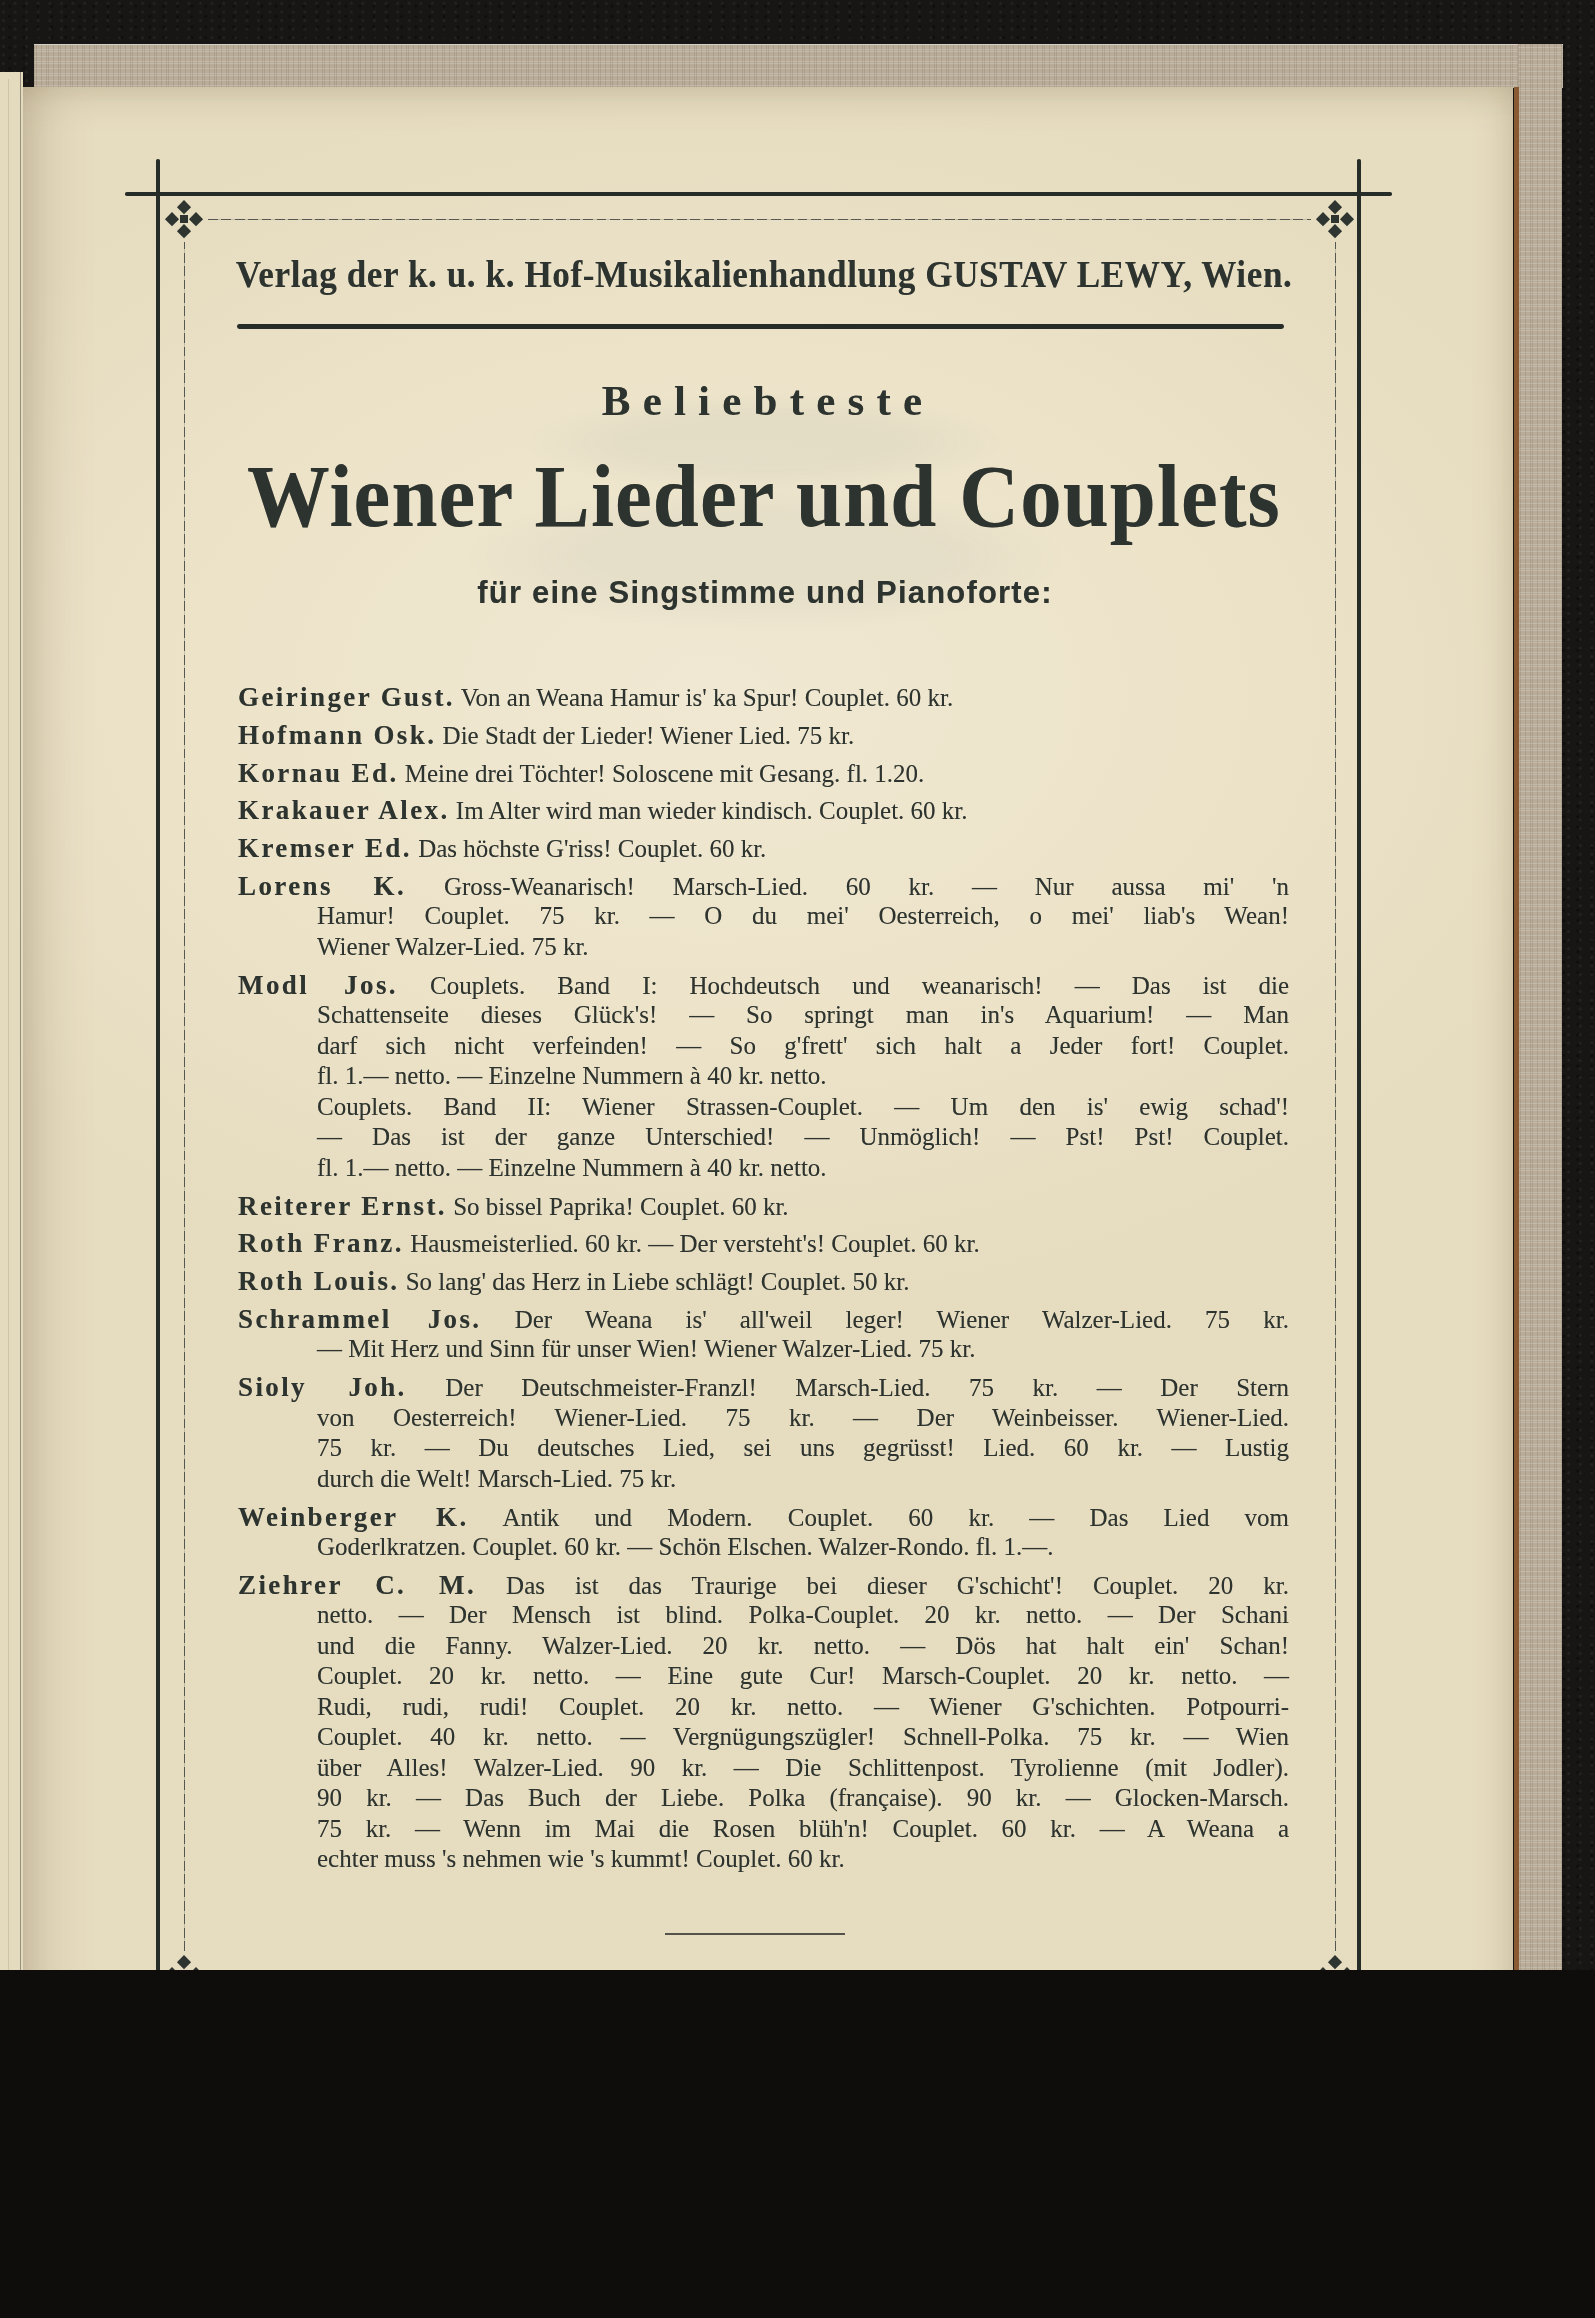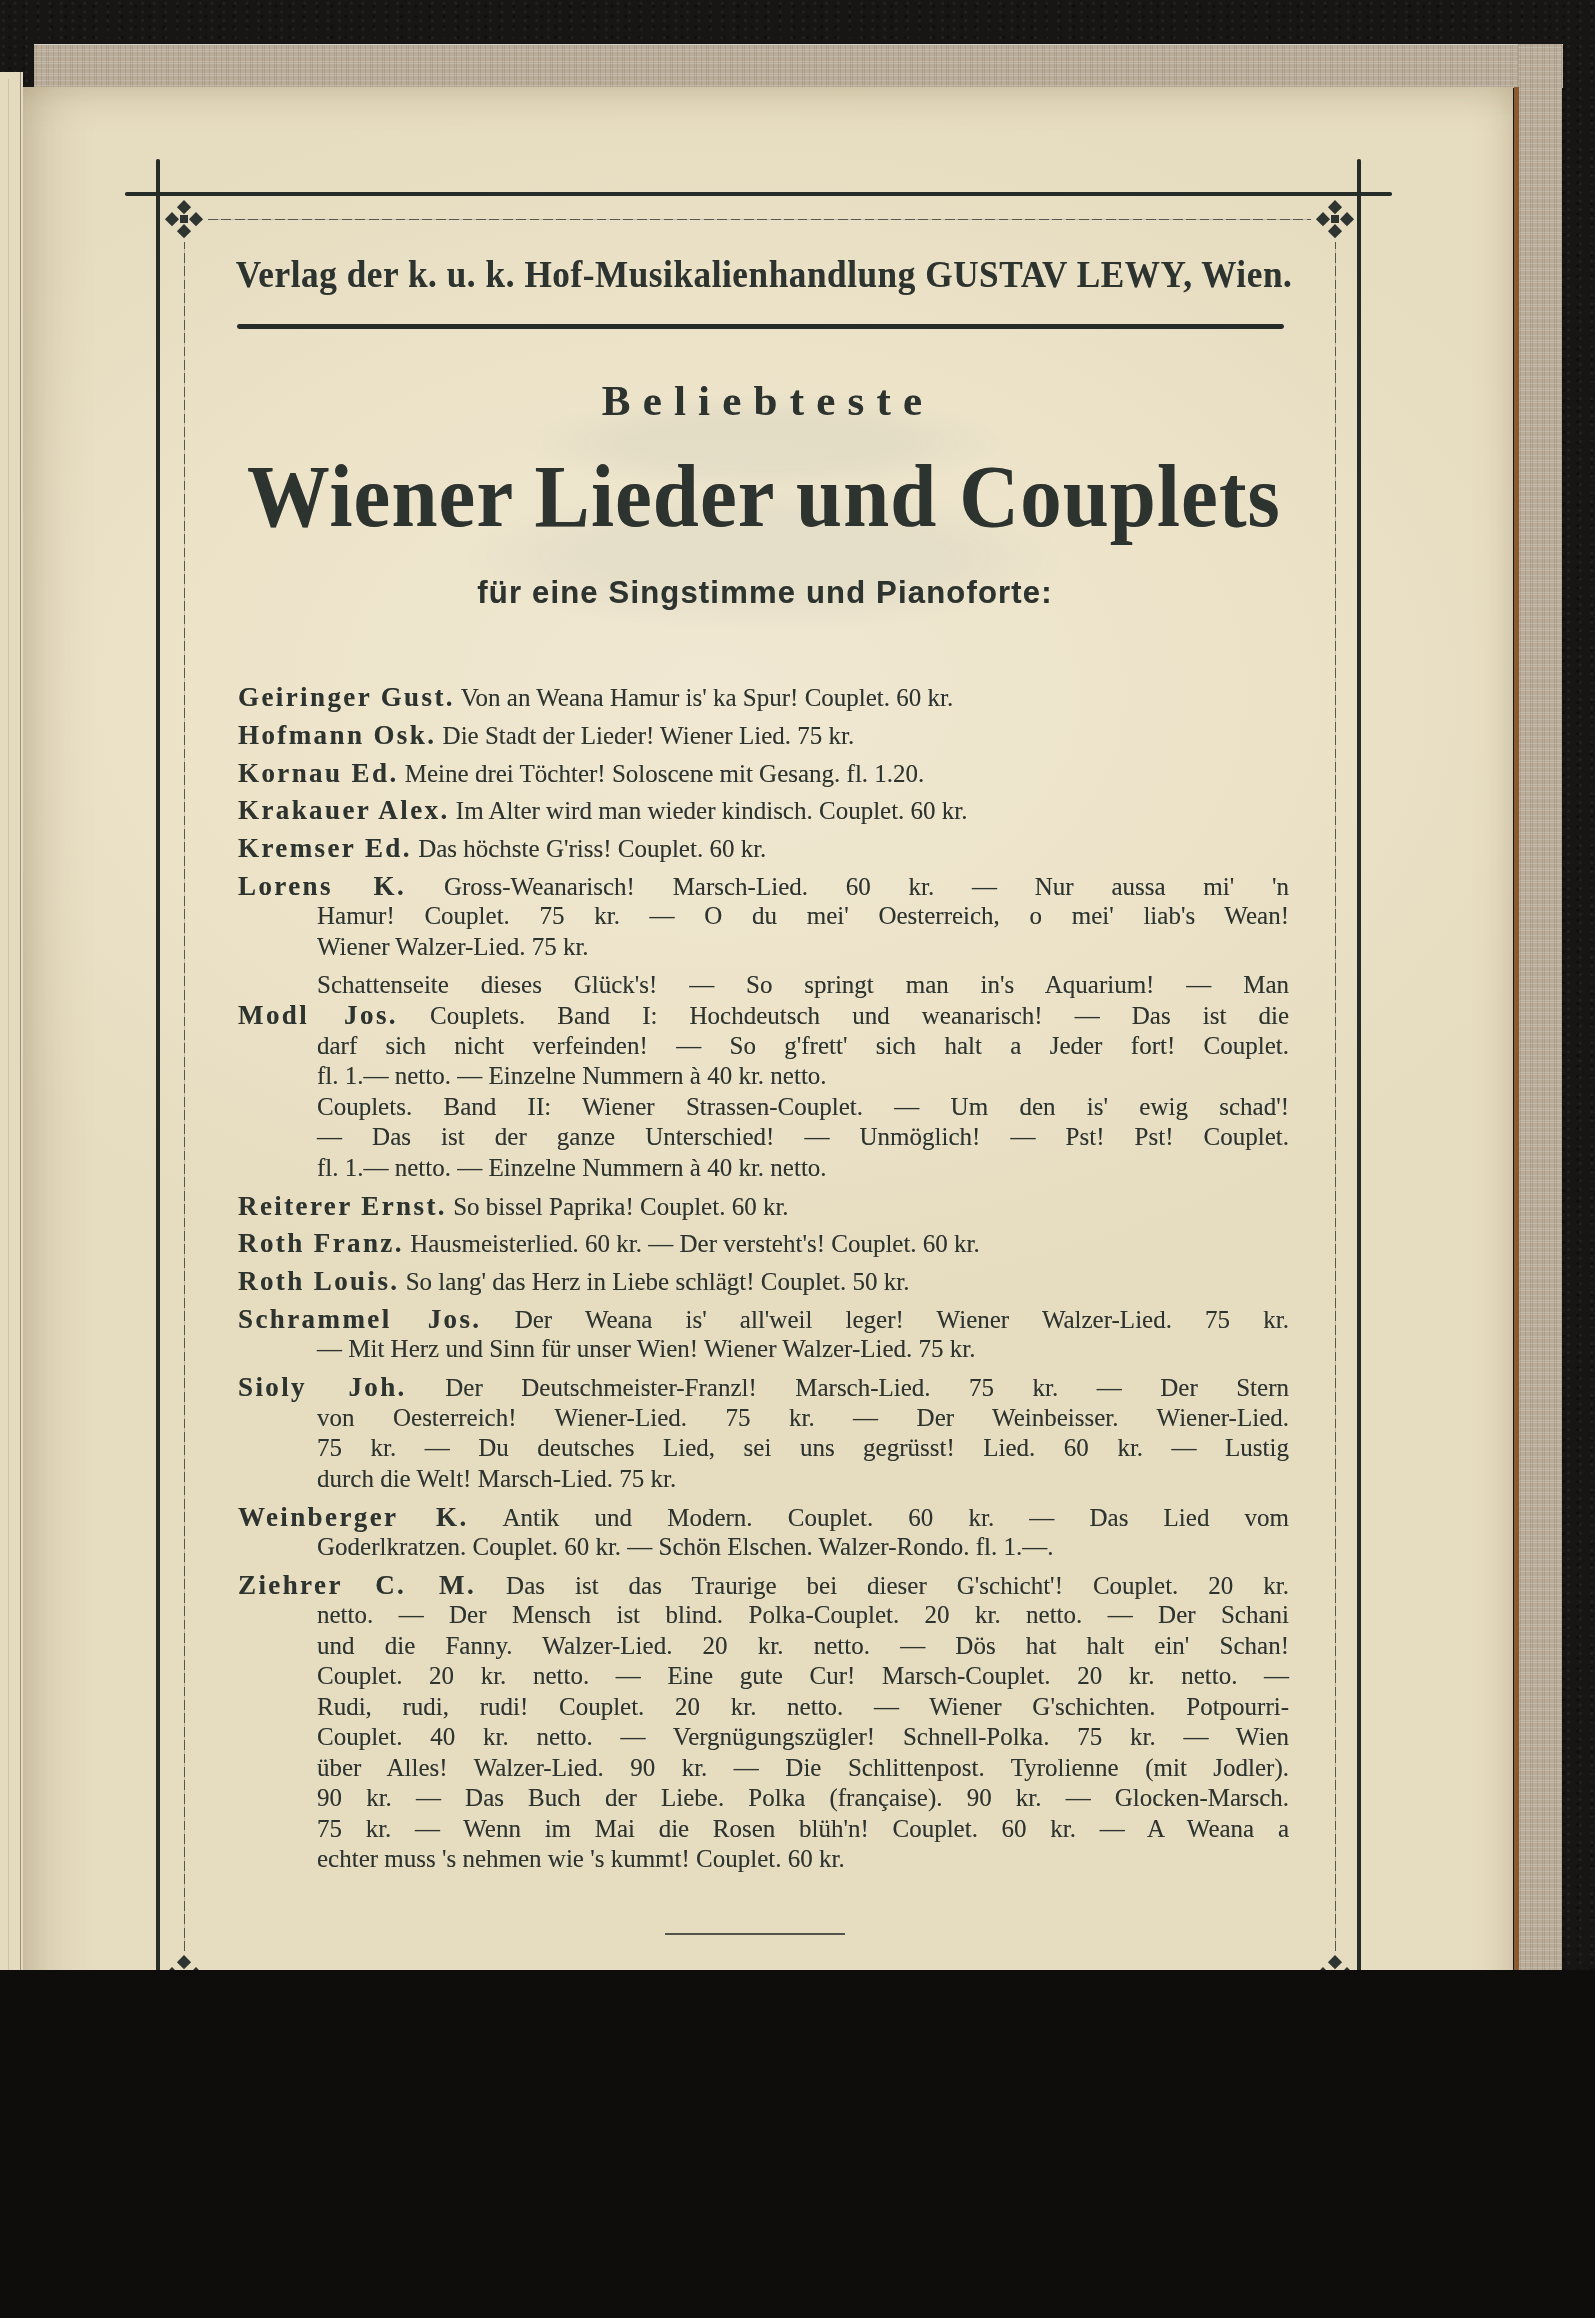--- a/index.html
+++ b/index.html
@@ -141,22 +141,22 @@
       </div>
       <div class="entry">
         <div class="line plain"><span class="author">Kremser Ed.</span> Das höchste G'riss! Couplet. 60 kr.</div>
       </div>
       <div class="entry">
         <div class="line"><span class="author">Lorens K.</span> Gross-Weanarisch! Marsch-Lied. 60 kr. — Nur aussa mi' 'n</div>
         <div class="line cont">Hamur! Couplet. 75 kr. — O du mei' Oesterreich, o mei' liab's Wean!</div>
         <div class="line cont plain">Wiener Walzer-Lied. 75 kr.</div>
       </div>
       <div class="entry">
+        <div class="line"><span class="author">Modl Jos.</span> Couplets. Band I: Hochdeutsch und weanarisch! — Das ist die</div>
         <div class="line cont">Schattenseite dieses Glück's! — So springt man in's Aquarium! — Man</div>
-        <div class="line"><span class="author">Modl Jos.</span> Couplets. Band I: Hochdeutsch und weanarisch! — Das ist die</div>
         <div class="line cont">darf sich nicht verfeinden! — So g'frett' sich halt a Jeder fort! Couplet.</div>
         <div class="line cont plain">fl. 1.— netto. — Einzelne Nummern à 40 kr. netto.</div>
         <div class="line cont">Couplets. Band II: Wiener Strassen-Couplet. — Um den is' ewig schad'!</div>
         <div class="line cont">— Das ist der ganze Unterschied! — Unmöglich! — Pst! Pst! Couplet.</div>
         <div class="line cont plain">fl. 1.— netto. — Einzelne Nummern à 40 kr. netto.</div>
       </div>
       <div class="entry">
         <div class="line plain"><span class="author">Reiterer Ernst.</span> So bissel Paprika! Couplet. 60 kr.</div>
       </div>
       <div class="entry">

